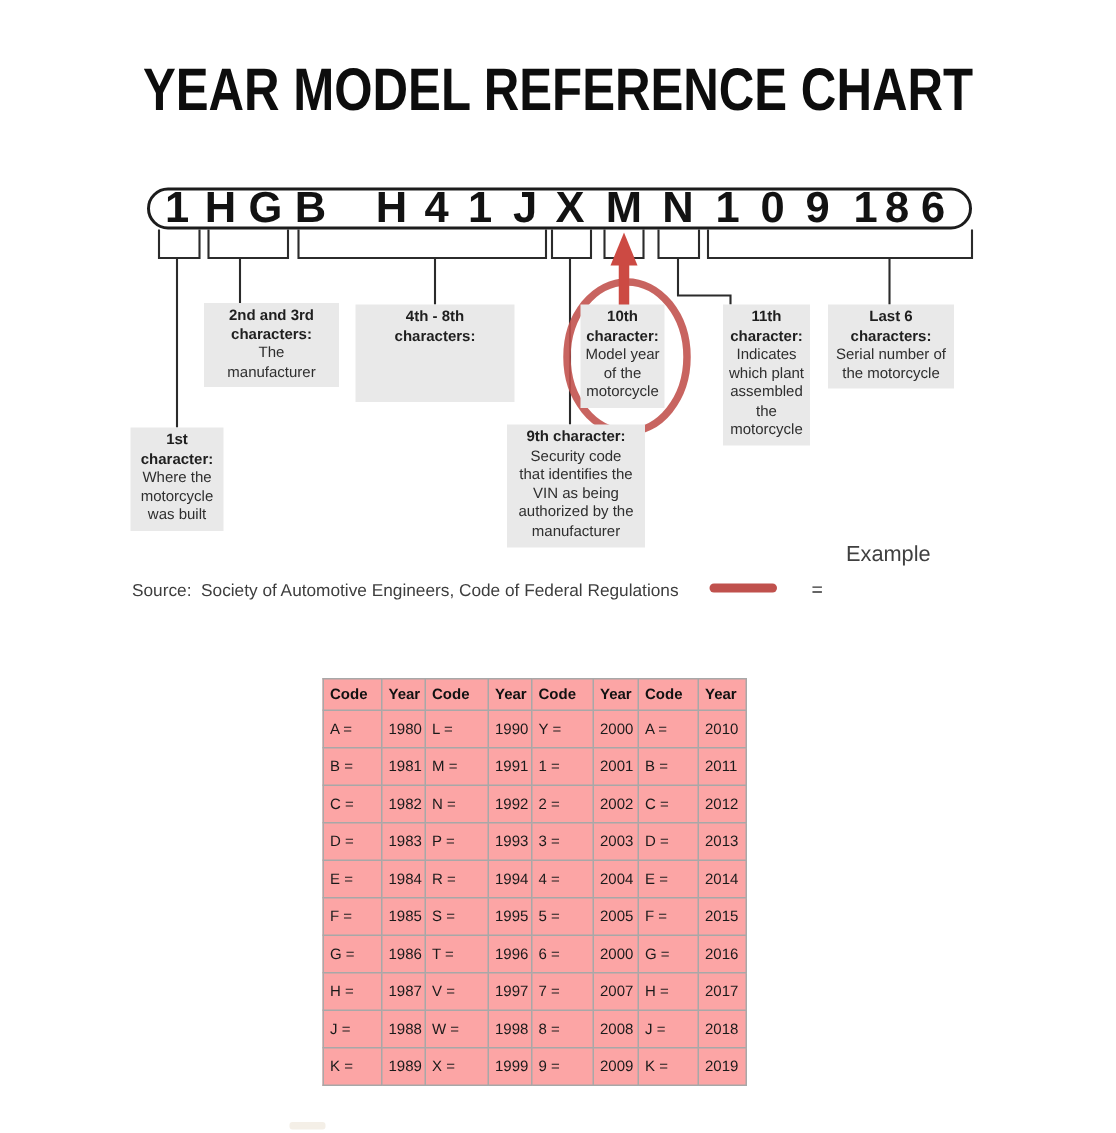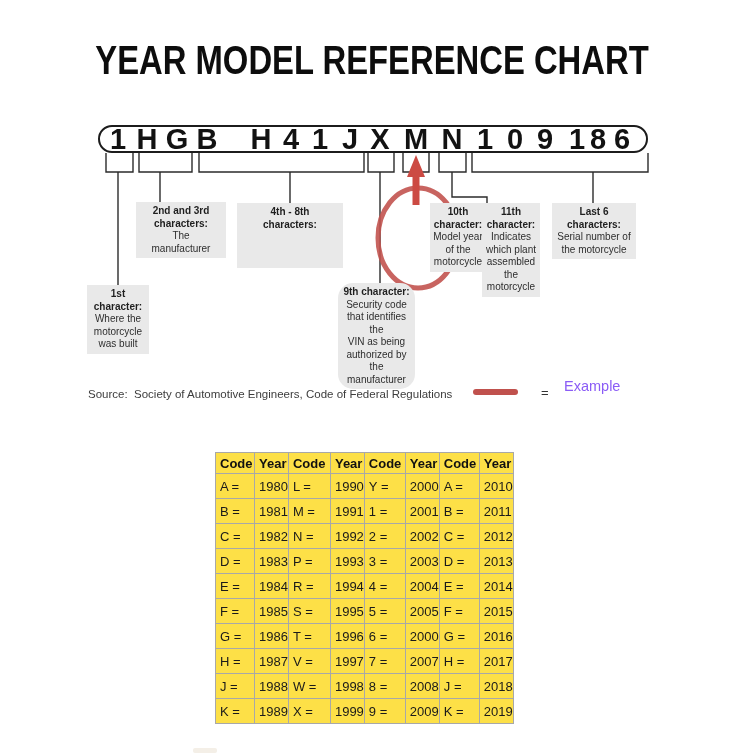--- a/index.html
+++ b/index.html
@@ -31,24 +31,24 @@
   .co-body  { white-space:pre-line; }
   .source-text {
     position:absolute; left:88px; top:388px; font-size:11.5px; color:#3d3d3d;
     white-space:pre;
   }
   .example-line {
     position:absolute; left:473px; top:389px; width:45px; height:6px;
     border-radius:3px; background:#c0514d;
   }
   .legend-eq { position:absolute; left:541px; top:385px; font-size:13px; color:#333; }
-  .legend-label { position:absolute; left:564px; top:378px; font-size:14.5px; color:#8b5cf6; }
+  .legend-label { position:absolute; left:564px; top:362px; font-size:14.5px; color:#404040; }
   table.yr-table {
     position:absolute; left:215px; top:452px; border-collapse:collapse;
-    table-layout:fixed; font-size:13px; color:#1a1a1a; background:#fde047;
+    table-layout:fixed; font-size:10px; color:#1a1a1a; background:#fca5a5;
   }
   table.yr-table th, table.yr-table td {
     border:1px solid #a8a8a8; padding:0 0 0 4px; text-align:left;
     box-sizing:border-box; vertical-align:middle; overflow:hidden; white-space:nowrap;
   }
   table.yr-table th { height:21px; font-weight:700; color:#111; }
   table.yr-table td { height:25px; font-weight:400; }
   .bottom-smudge {
     position:absolute; left:193px; top:748px; width:24px; height:5px;
     background:#f4efe7; border-radius:2px;
@@ -116,29 +116,29 @@
   <div class="callout" style="left:136px; top:202px; width:90px;  min-height:52px;">
     <div class="co-title">2nd and 3rd
 characters:</div>
     <div class="co-body">The
 manufacturer</div>
   </div>
   <div class="callout" style="left:237px; top:203px; width:106px; min-height:65px;">
     <div class="co-title">4th - 8th
 characters:</div>
   </div>
-  <div class="callout" style="left:338px; top:283px; width:77px;  min-height:82px;border-radius:15px;">
+  <div class="callout" style="left:338px; top:283px; width:92px;  min-height:82px;">
     <div class="co-title">9th character:</div>
     <div class="co-body">Security code
 that identifies the
 VIN as being
 authorized by the
 manufacturer</div>
   </div>
-  <div class="callout" style="left:387px; top:203px; width:56px;  min-height:67px;margin-left:43px;">
+  <div class="callout" style="left:387px; top:203px; width:56px;  min-height:67px;">
     <div class="co-title">10th
 character:</div>
     <div class="co-body">Model year
 of the
 motorcycle</div>
   </div>
   <div class="callout" style="left:458px; top:203px; width:58px;  min-height:87px;margin-left:24px;">
     <div class="co-title">11th
 character:</div>
     <div class="co-body">Indicates

